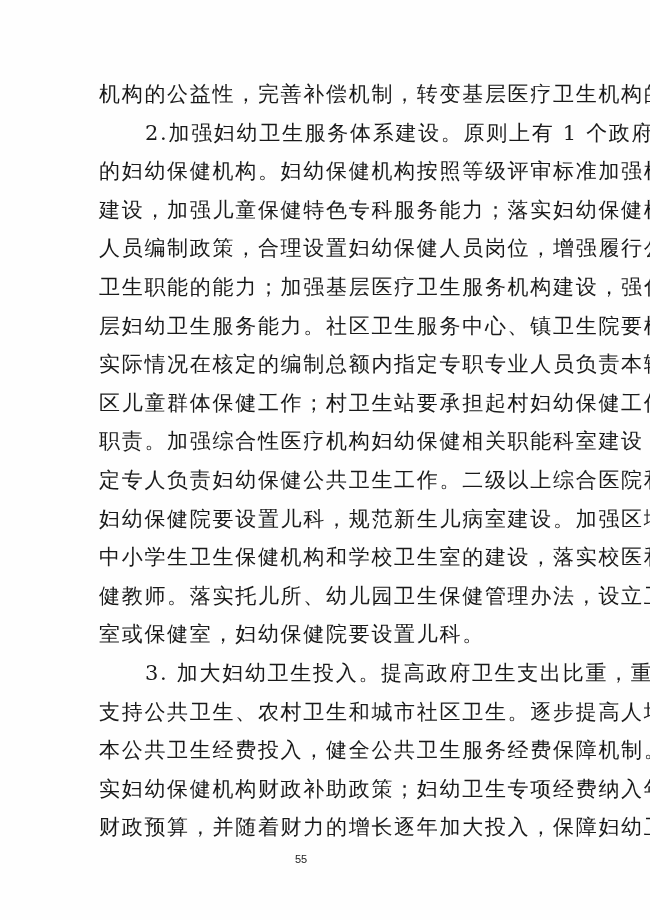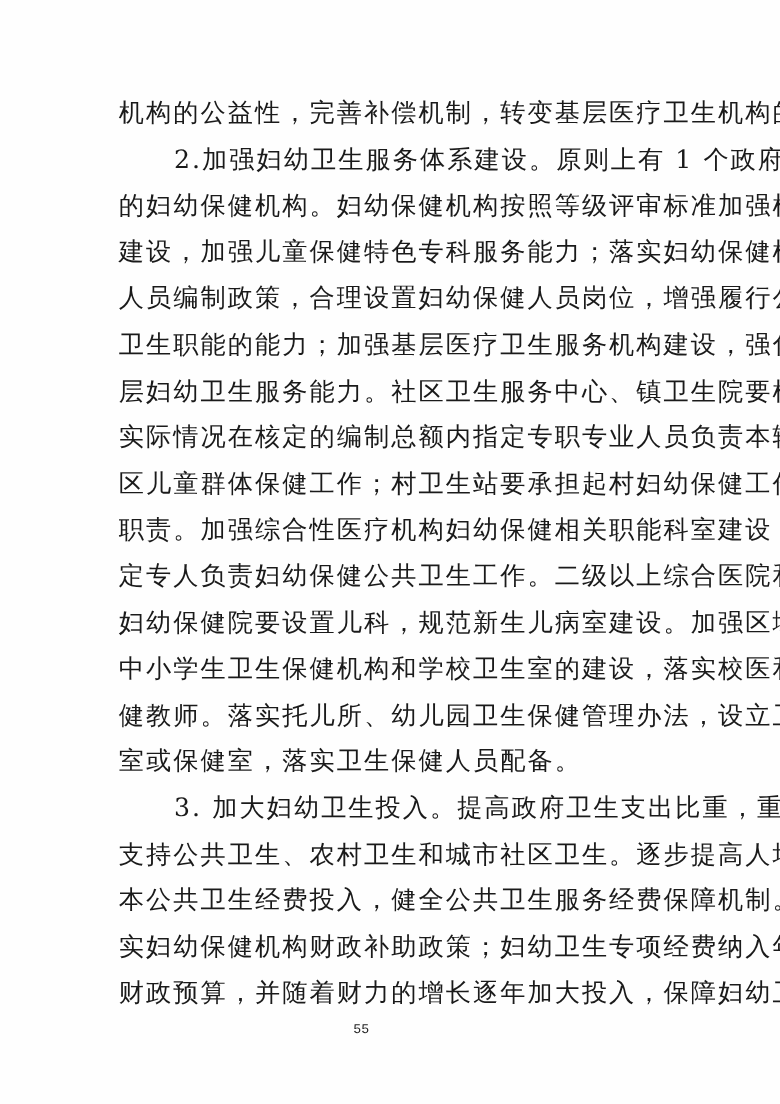--- a/index.html
+++ b/index.html
@@ -13,21 +13,21 @@
   }
   .line {
     height: 38.6px; line-height: 38.6px;
     font-family: "DejaVu Serif", "Liberation Serif", serif;
     font-size: 21px; color: #1a1a1a;
     white-space: nowrap; letter-spacing: 1.7px;
   }
   .line.indent { padding-left: 46px; }
   .page-number {
     position: absolute; left: 0; width: 602px; top: 853px; text-align: center;
-    font-family: Liberation Mono, monospace; font-size: 11px; color: #222;
+    font-family: Liberation Sans, sans-serif; font-size: 11px; color: #222;
   }
 </style>
 </head>
 <body>
 
 <div class="page">
   <div class="text-block" id="text-block">
     <div class="line">机构的公益性，完善补偿机制，转变基层医疗卫生机构的运</div>
     <div class="line indent">2.加强妇幼卫生服务体系建设。原则上有 1 个政府举办</div>
     <div class="line">的妇幼保健机构。妇幼保健机构按照等级评审标准加强机构</div>
@@ -35,21 +35,21 @@
     <div class="line">人员编制政策，合理设置妇幼保健人员岗位，增强履行公共</div>
     <div class="line">卫生职能的能力；加强基层医疗卫生服务机构建设，强化基</div>
     <div class="line">层妇幼卫生服务能力。社区卫生服务中心、镇卫生院要根据</div>
     <div class="line">实际情况在核定的编制总额内指定专职专业人员负责本辖</div>
     <div class="line">区儿童群体保健工作；村卫生站要承担起村妇幼保健工作的</div>
     <div class="line">职责。加强综合性医疗机构妇幼保健相关职能科室建设，指</div>
     <div class="line">定专人负责妇幼保健公共卫生工作。二级以上综合医院和区</div>
     <div class="line">妇幼保健院要设置儿科，规范新生儿病室建设。加强区域性</div>
     <div class="line">中小学生卫生保健机构和学校卫生室的建设，落实校医和保</div>
     <div class="line">健教师。落实托儿所、幼儿园卫生保健管理办法，设立卫生</div>
-    <div class="line">室或保健室，落实卫生保健人员配备。</div>
+    <div class="line">室或保健室，妇幼保健院要设置儿科。</div>
     <div class="line indent">3. 加大妇幼卫生投入。提高政府卫生支出比重，重点</div>
     <div class="line">支持公共卫生、农村卫生和城市社区卫生。逐步提高人均基</div>
     <div class="line">本公共卫生经费投入，健全公共卫生服务经费保障机制。落</div>
     <div class="line">实妇幼保健机构财政补助政策；妇幼卫生专项经费纳入年度</div>
     <div class="line">财政预算，并随着财力的增长逐年加大投入，保障妇幼卫生</div>
   </div>
   <div class="page-number">55</div>
 </div>
 
 </body></html>

